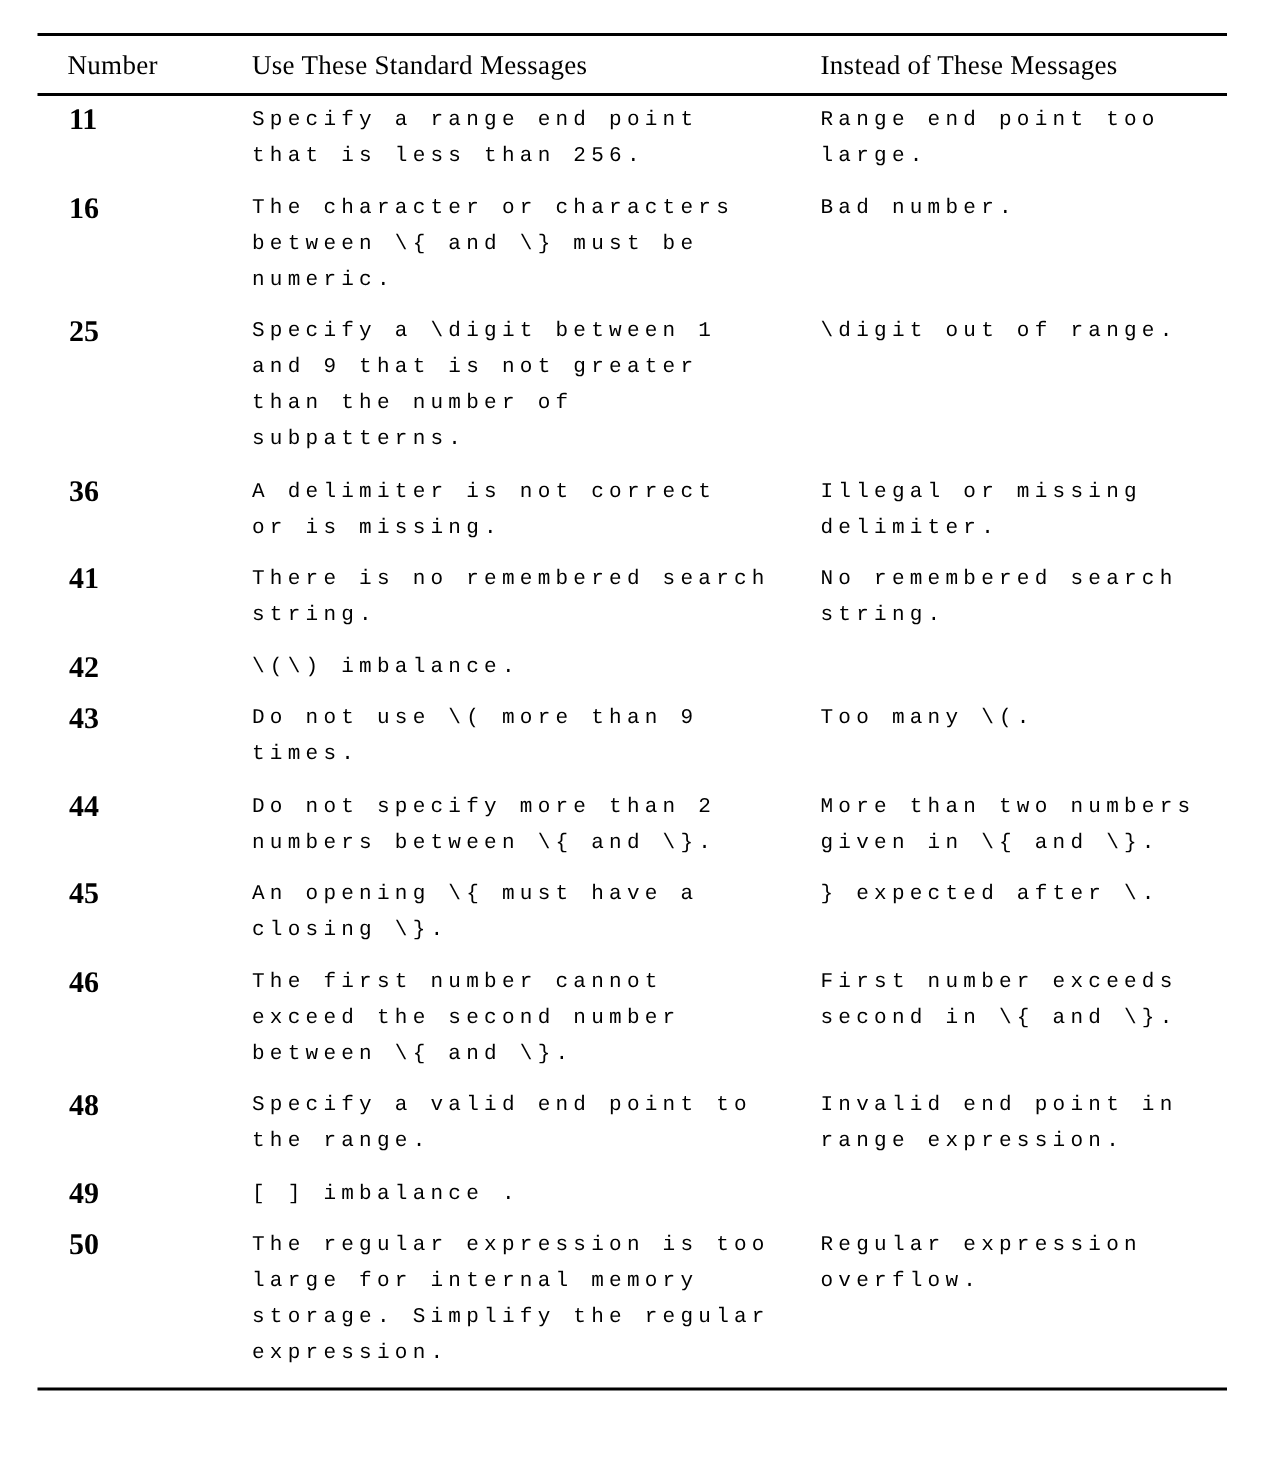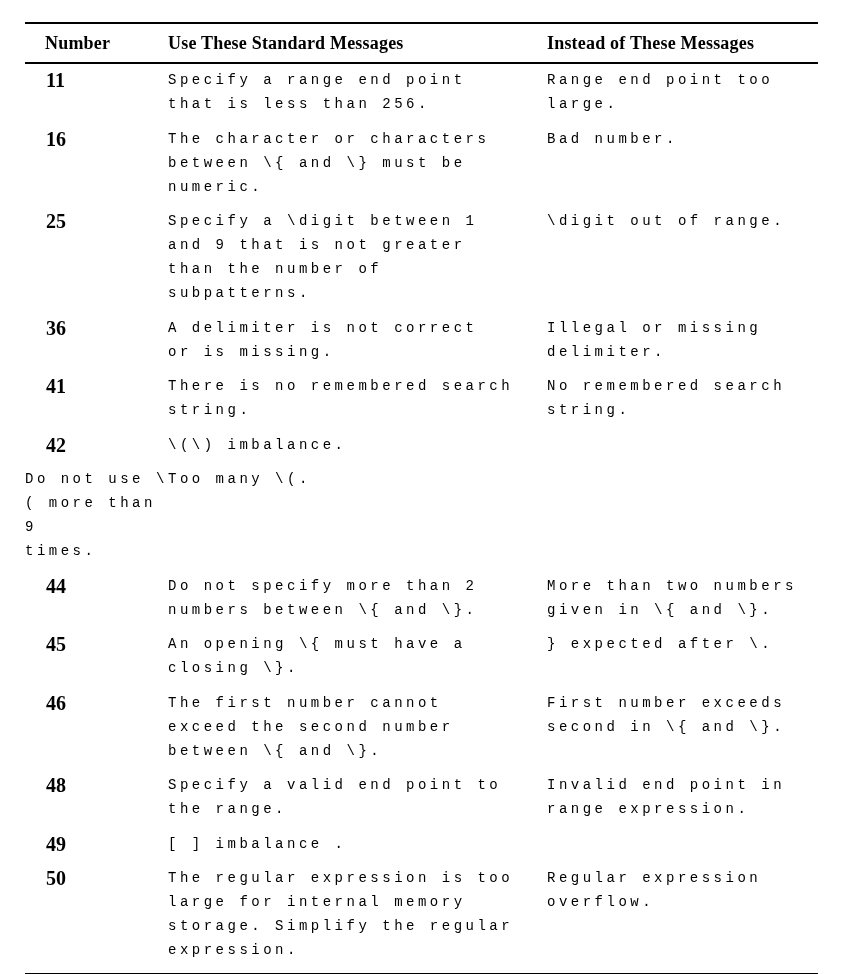--- a/index.html
+++ b/index.html
@@ -24,21 +24,21 @@
     border-bottom: 2px solid #000;
   }
   .thead {
     display: grid;
     grid-template-columns: 143px 379px 271px;
     border-bottom: 2px solid #000;
     padding: 8px 0 8px 0;
   }
   .th {
     font-family: "Liberation Serif", serif;
-    font-weight: bold;
+    font-weight: normal;
     font-size: 18px;
     line-height: 22px;
     letter-spacing: 0.2px;
   }
   .col-num { padding-left: 20px; }
   .tbody {
     padding: 4px 0 0 0;
   }
   .trow {
     display: grid;
@@ -110,20 +110,21 @@
     <div class="cell-mono">No remembered search
 string.</div>
   </div>
 
   <div class="trow">
     <div class="cell-number">42</div>
     <div class="cell-mono">\(\) imbalance.</div>
   </div>
 
   <div class="trow">
+    <div class="cell-number">43</div>
     <div class="cell-mono">Do not use \( more than 9
 times.</div>
     <div class="cell-mono">Too many \(.</div>
   </div>
 
   <div class="trow">
     <div class="cell-number">44</div>
     <div class="cell-mono">Do not specify more than 2
 numbers between \{ and \}.</div>
     <div class="cell-mono">More than two numbers

